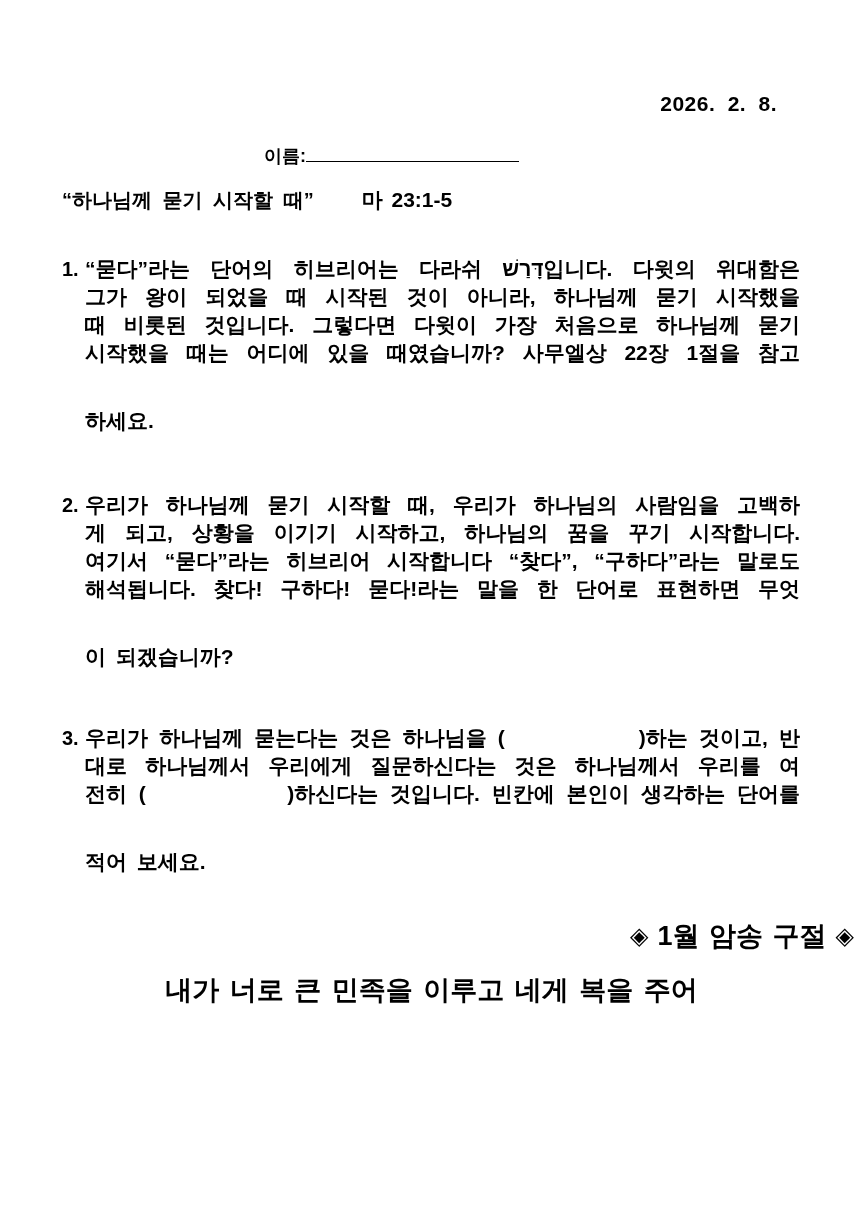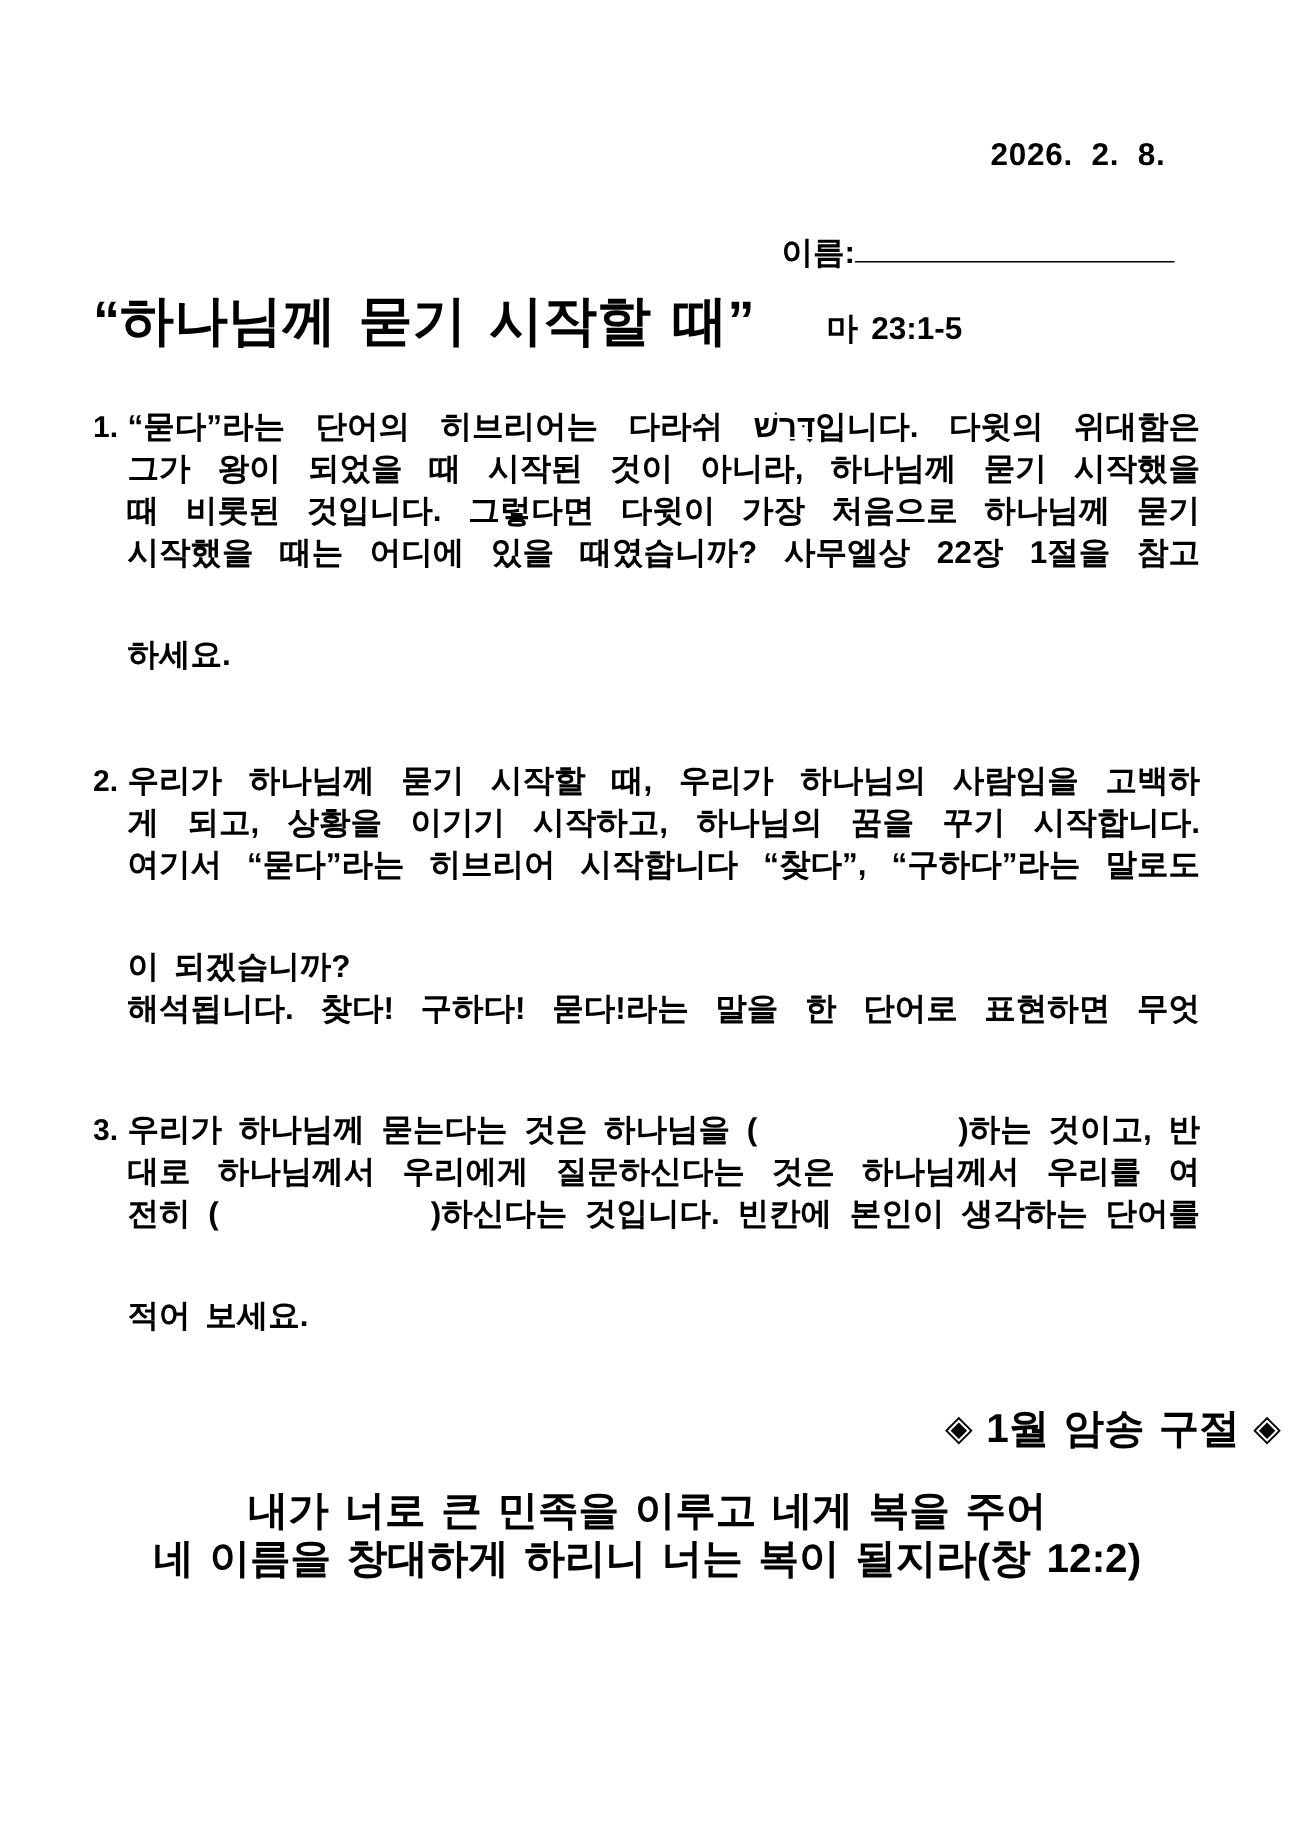--- a/index.html
+++ b/index.html
@@ -18,40 +18,40 @@
     margin-top: 93px;
     padding-right: 86px;
     text-align: right;
     font-size: 21px;
     line-height: 22px;
     word-spacing: 6px;
     letter-spacing: 0.5px;
   }
 
   .name-row {
-    margin-top: 37px;
+    margin-top: 24px;
     padding-right: 80px;
-    text-align: right;
-    font-size: 21px;
+    text-align: center;
+    font-size: 18px;
     line-height: 22px;
   }
   .name-line {
     display: inline-block;
     width: 213px;
     height: 22px;
     border-bottom: 1.6px solid #000;
   }
 
   .title-row {
     margin-top: 17px;
     padding-left: 62px;
     white-space: nowrap;
   }
   .title {
-    font-size: 36px;
+    font-size: 20px;
     line-height: 33px;
     word-spacing: 5px;
   }
   .ref {
     font-size: 21px;
     margin-left: 48px;
     word-spacing: 3px;
   }
 
   .question {
@@ -126,37 +126,36 @@
       <div class="jline last">하세요.</div>
     </div>
   </div>
 
   <div class="question q2">
     <div class="qnum">2.</div>
     <div class="qbody">
       <div class="jline">우리가 하나님께 묻기 시작할 때, 우리가 하나님의 사람임을 고백하</div>
       <div class="jline">게 되고, 상황을 이기기 시작하고, 하나님의 꿈을 꾸기 시작합니다.</div>
       <div class="jline">여기서 “묻다”라는 히브리어 시작합니다 “찾다”, “구하다”라는 말로도</div>
+      <div class="jline">해석됩니다. 찾다! 구하다! 묻다!라는 말을 한 단어로 표현하면 무엇</div>
       <div class="jline last">이 되겠습니까?</div>
-      <div class="jline">해석됩니다. 찾다! 구하다! 묻다!라는 말을 한 단어로 표현하면 무엇</div>
     </div>
   </div>
 
   <div class="question q3">
     <div class="qnum">3.</div>
     <div class="qbody">
       <div class="jline">우리가 하나님께 묻는다는 것은 하나님을 (&nbsp;&nbsp;&nbsp;&nbsp;&nbsp;&nbsp;&nbsp;&nbsp;&nbsp;&nbsp;&nbsp;&nbsp;)하는 것이고, 반</div>
       <div class="jline">대로 하나님께서 우리에게 질문하신다는 것은 하나님께서 우리를 여</div>
       <div class="jline">전히 (&nbsp;&nbsp;&nbsp;&nbsp;&nbsp;&nbsp;&nbsp;&nbsp;&nbsp;&nbsp;&nbsp;&nbsp;)하신다는 것입니다. 빈칸에 본인이 생각하는 단어를</div>
       <div class="jline last">적어 보세요.</div>
     </div>
   </div>
 
   <div class="mv-heading">
     <span class="diamond">◈</span><span>1월 암송 구절</span><span class="diamond">◈</span>
   </div>
 
   <div class="verse">
     <div>내가 너로 큰 민족을 이루고 네게 복을 주어</div>
-    <div>네 이름을 창대하게 하리니 너는 복이 될지라(창 12:2)</div>
   </div>
 
 </div>
 
 </body></html>

